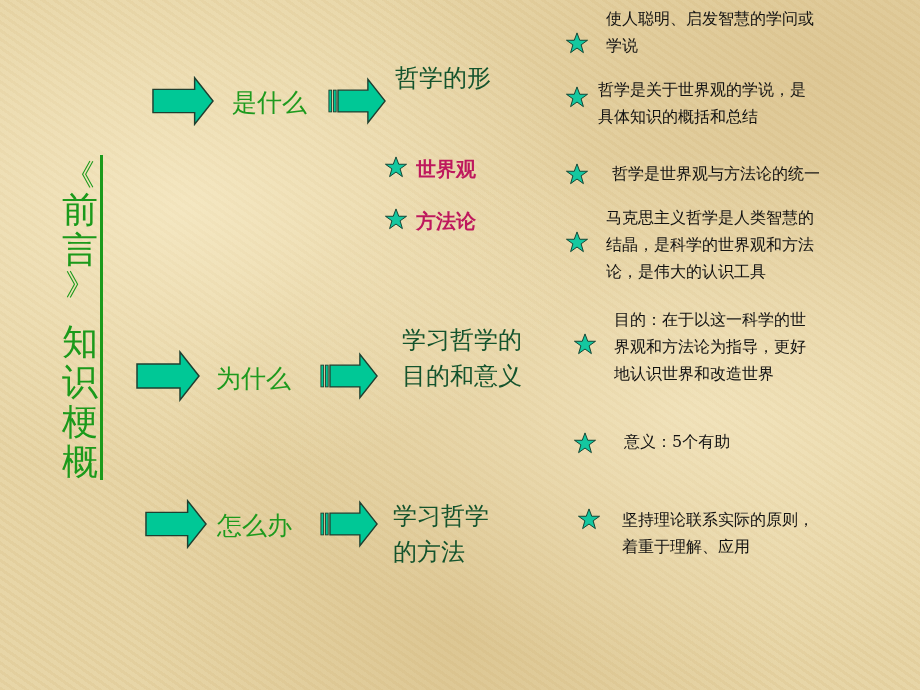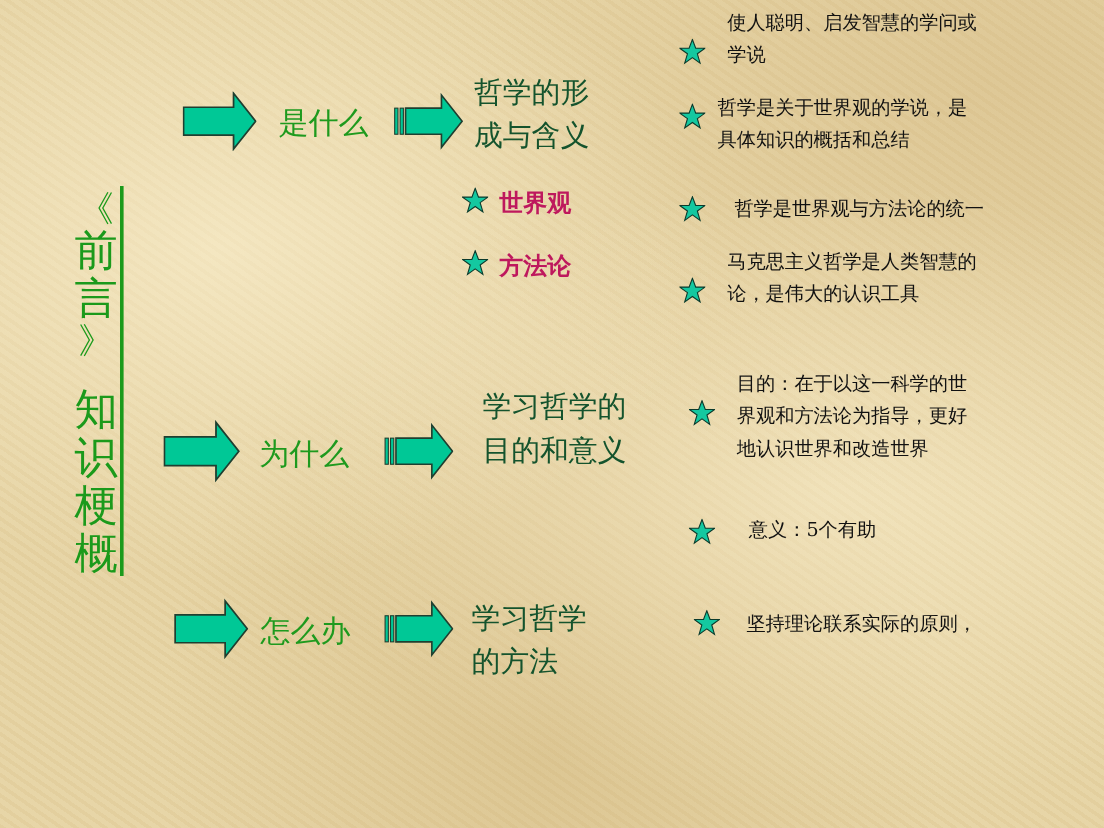--- a/index.html
+++ b/index.html
@@ -64,21 +64,20 @@
 
 <svg class="arrow" style="left:152px;top:76px" width="62" height="50">
     <use href="#arrow-plain"></use>
   </svg>
 <div class="abs q-label" style="left:232px;top:86px">是什么</div>
 <svg class="arrow" style="left:328px;top:76px" width="58" height="50">
     <use href="#arrow-striped"></use>
   </svg>
 <div class="abs topic" style="left:395px;top:62px">
   <div>哲学的形</div>
-  <div>成与含义</div>
 </div>
 
 <svg class="star" style="left:385px;top:156px">
     <use href="#star"></use>
   </svg>
 <div class="abs sub" style="left:416px;top:156px">世界观</div>
 <svg class="star" style="left:385px;top:208px">
     <use href="#star"></use>
   </svg>
 <div class="abs sub" style="left:416px;top:208px">方法论</div>
@@ -101,20 +100,21 @@
     <use href="#star"></use>
   </svg>
 <div class="abs note" style="left:612px;top:160px">
   <div>哲学是世界观与方法论的统一</div>
 </div>
 <svg class="star" style="left:566px;top:231px">
     <use href="#star"></use>
   </svg>
 <div class="abs note" style="left:606px;top:204px">
   <div>马克思主义哲学是人类智慧的</div>
+  <div>结晶，是科学的世界观和方法</div>
   <div>论，是伟大的认识工具</div>
 </div>
 
 <svg class="arrow" style="left:136px;top:350px" width="64" height="52">
     <use href="#arrow-plain"></use>
   </svg>
 <div class="abs q-label" style="left:216px;top:362px">为什么</div>
 <svg class="arrow" style="left:320px;top:350px" width="58" height="52">
     <use href="#arrow-striped"></use>
   </svg>
@@ -147,13 +147,14 @@
   </svg>
 <div class="abs topic" style="left:393px;top:500px">
   <div>学习哲学</div>
   <div>的方法</div>
 </div>
 <svg class="star" style="left:578px;top:508px">
     <use href="#star"></use>
   </svg>
 <div class="abs note" style="left:622px;top:506px">
   <div>坚持理论联系实际的原则，</div>
+  <div>着重于理解、应用</div>
 </div>
 
 </body></html>

